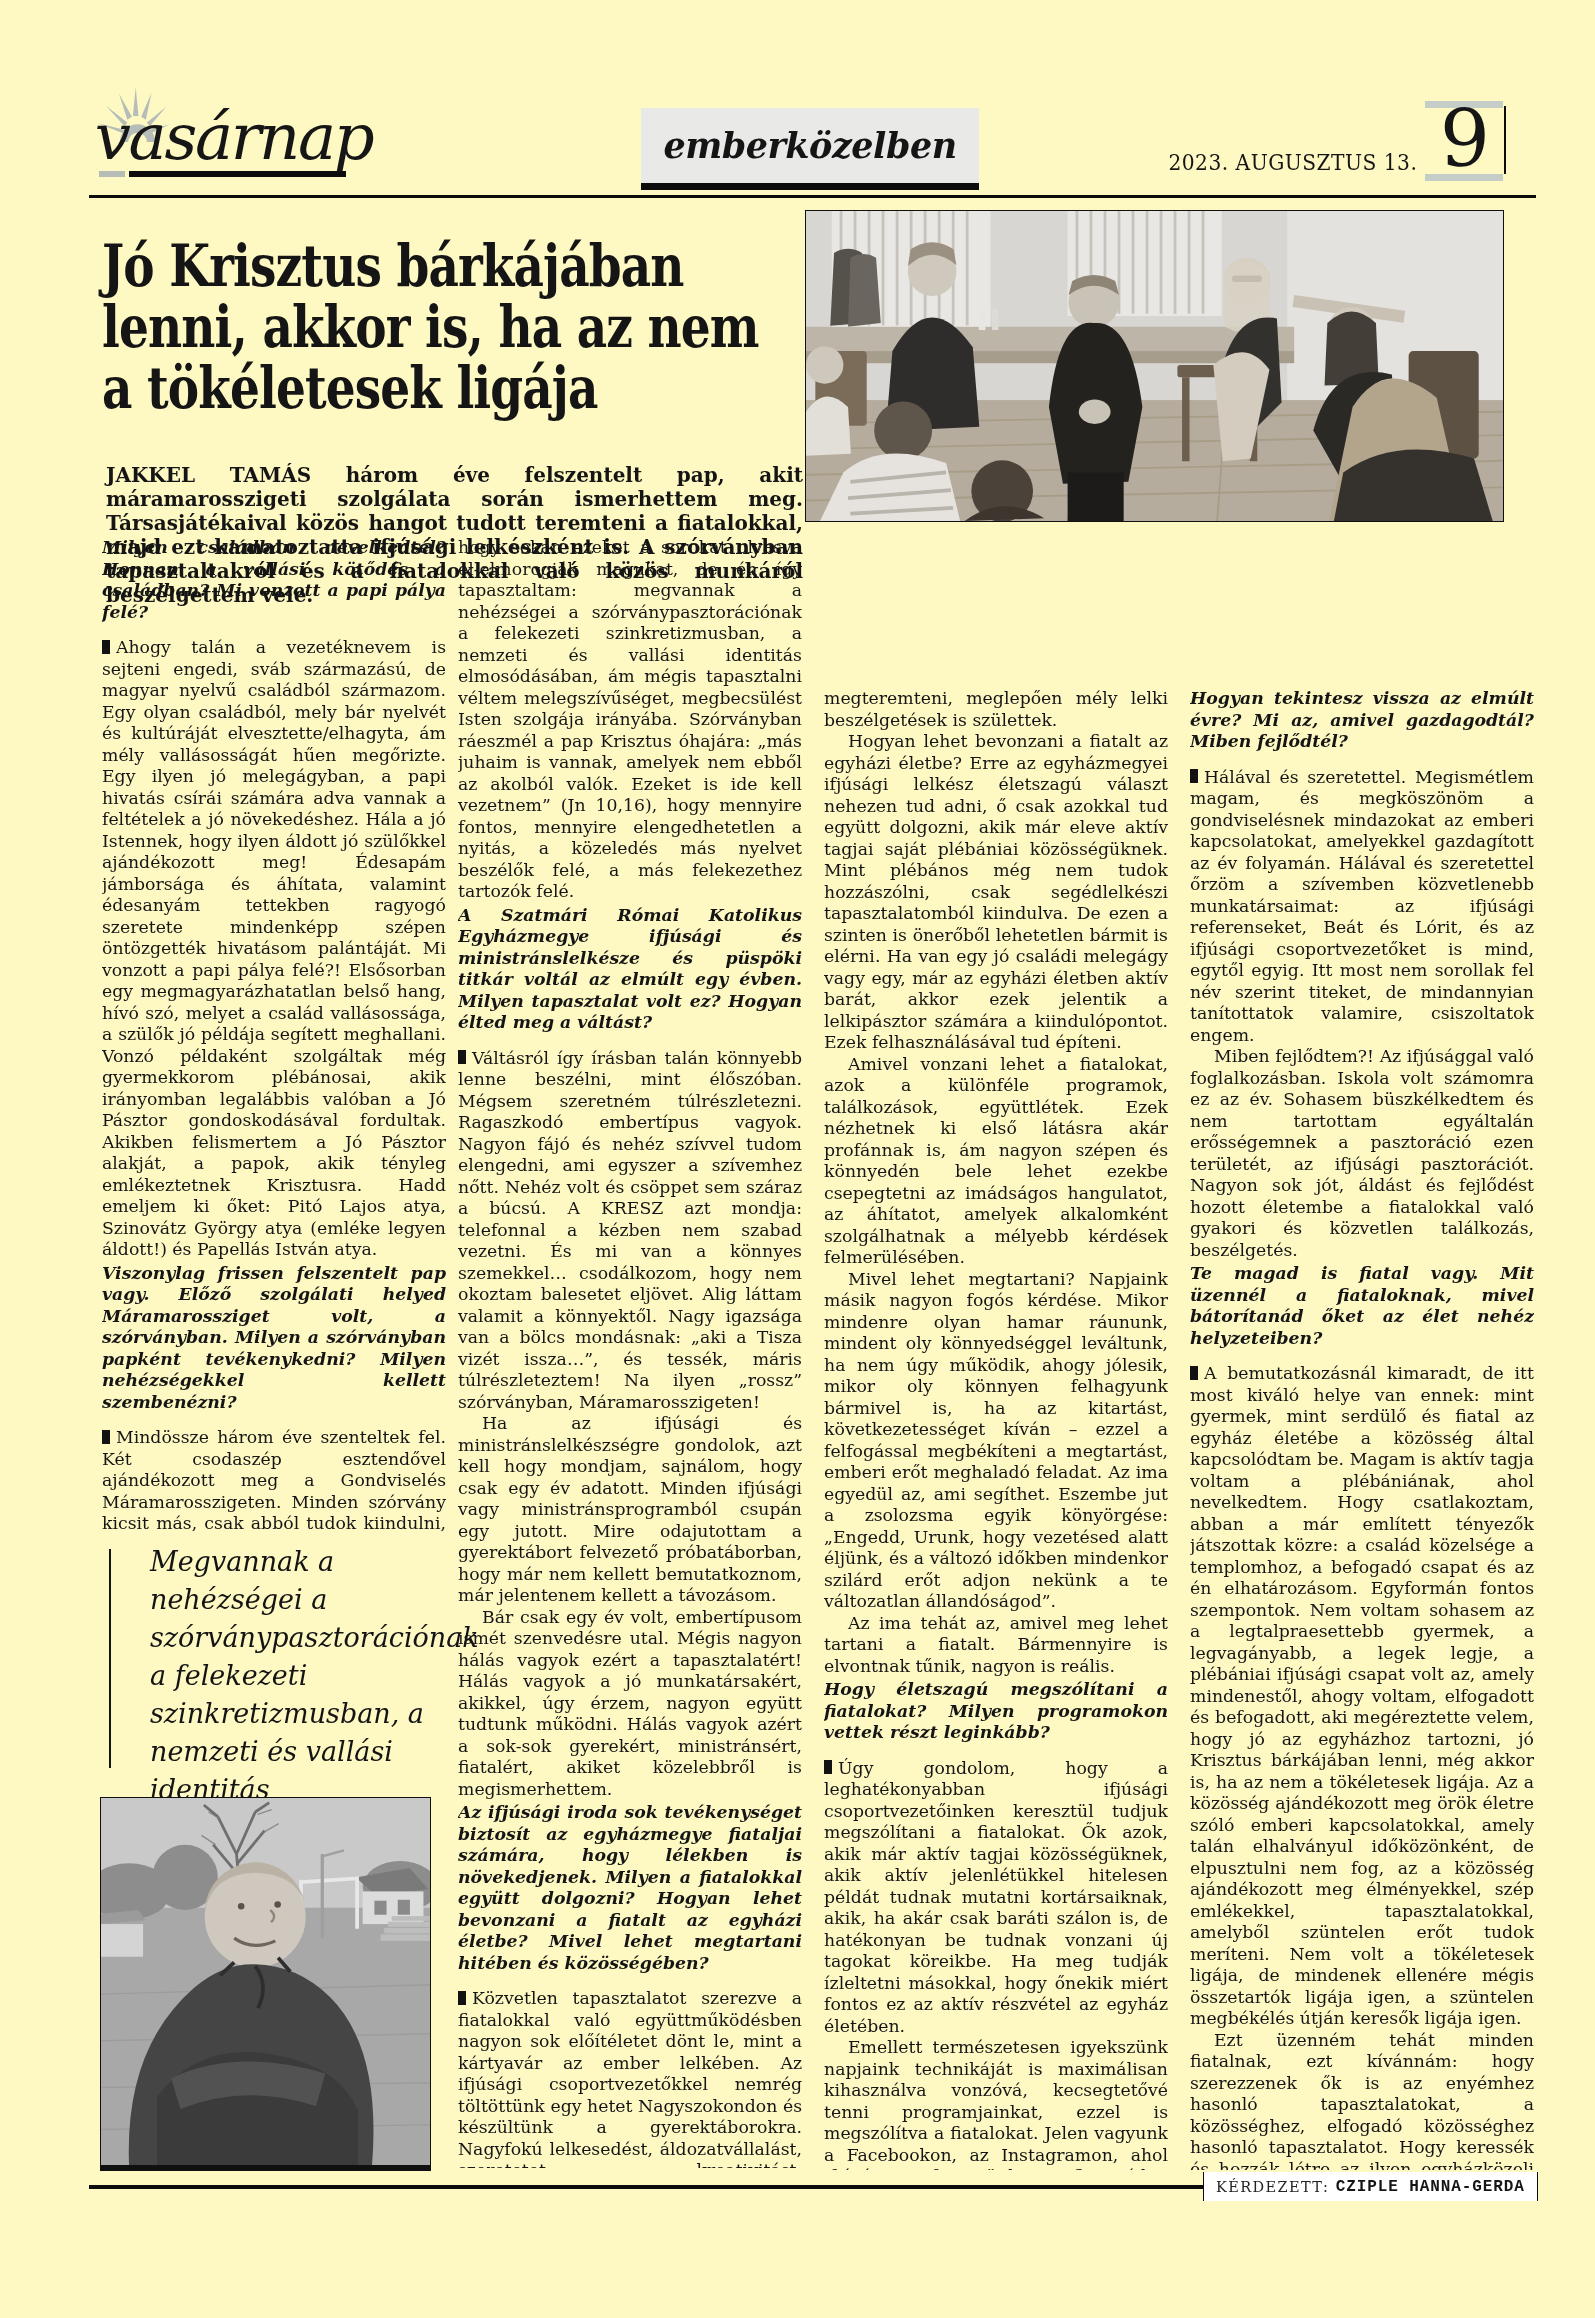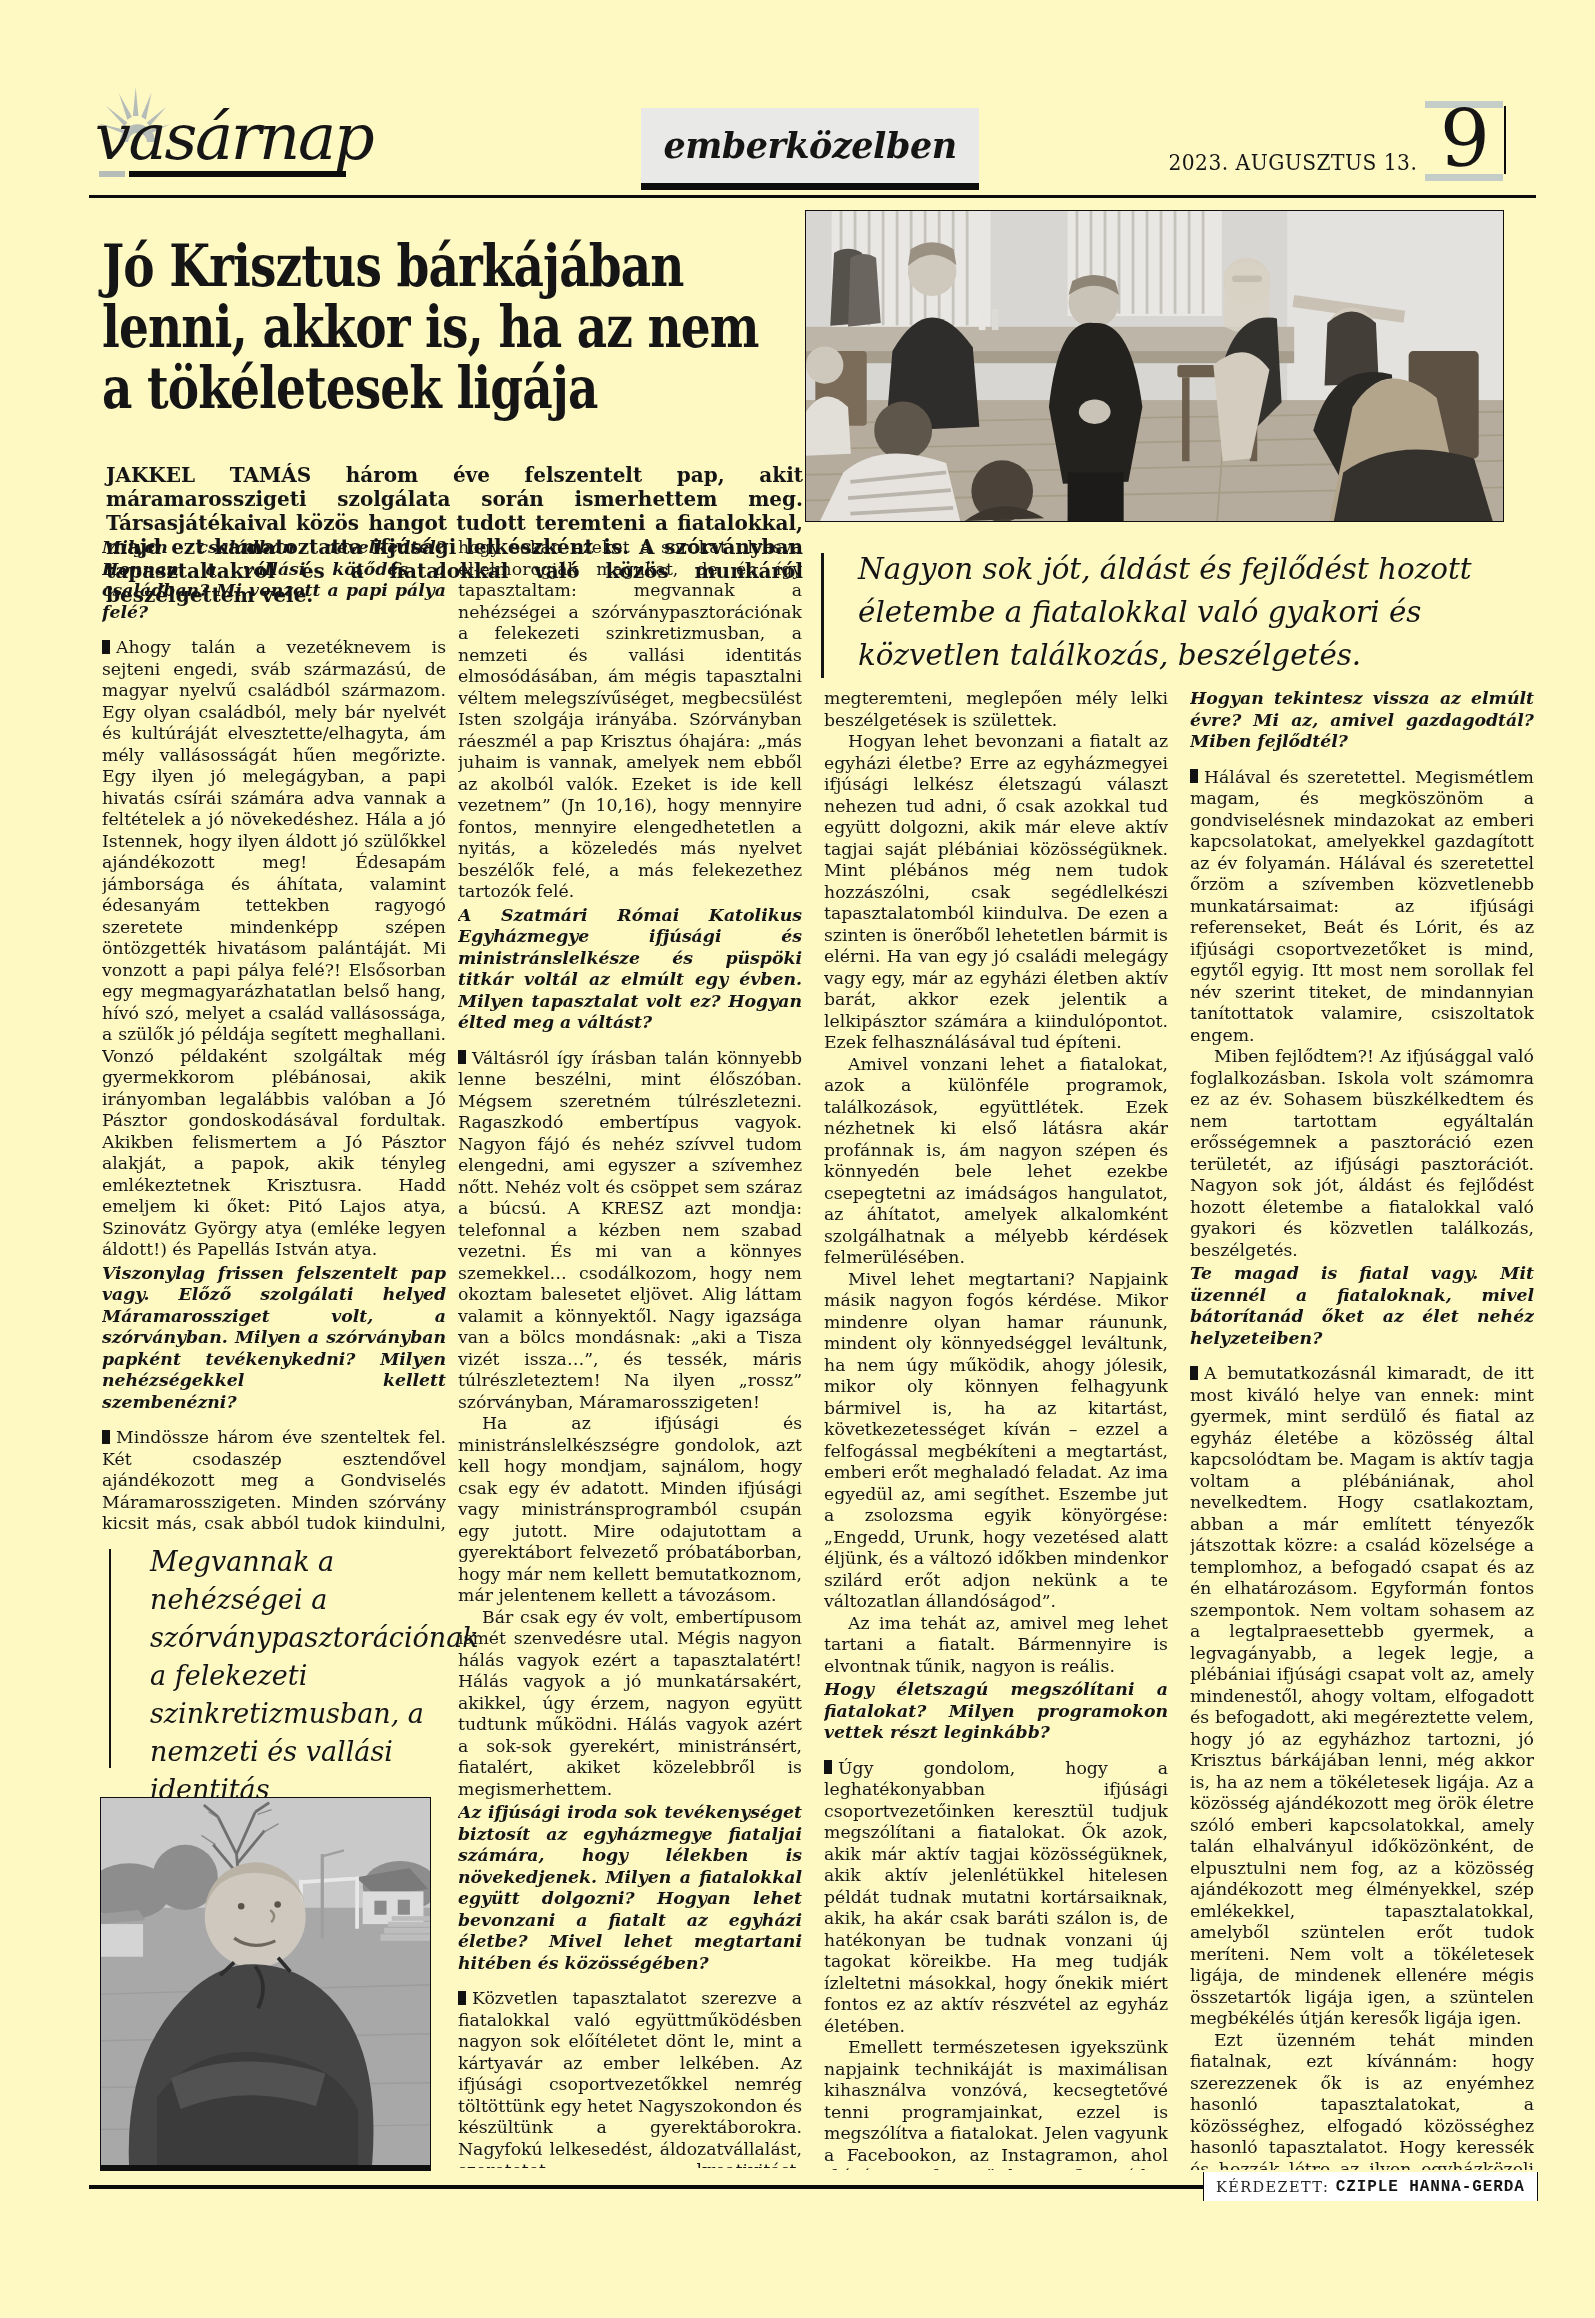--- a/index.html
+++ b/index.html
@@ -208,24 +208,20 @@
           <line x1="95" y1="648" x2="315" y2="636"></line>
         </g>
       <circle cx="420" cy="600" r="66" fill="#4b433a"></circle>
       <path d="M340 664 q80 -60 170 -6 Z" fill="#3c362f"></path>
 
       <circle cx="40" cy="330" r="40" fill="#cec7bb"></circle>
       <path d="M0 430 q40 -60 90 -10 l6 100 -96 4 Z" fill="#e2dfd9"></path>
     </svg>
   </figure>
 
-  <div class="abs pq pq1">
-    <div class="bar"></div>
-    <div class="pq-text">Nagyon sok jót, áldást és fejlődést hozott életembe a fiatalokkal való gyakori és közvetlen találkozás, beszélgetés.</div>
-  </div>
 
   <div class="abs col col1">
       <p class="blk q">Milyen családban nevelkedtél? Honnan a vallási kötődés a családban? Mi vonzott a papi pálya felé?</p>
       <p class="blk a"><span class="marker"></span>Ahogy talán a vezetéknevem is sejteni engedi, sváb származású, de magyar nyelvű családból származom. Egy olyan családból, mely bár nyelvét és kultúráját elvesztette/elhagyta, ám mély vallásosságát hűen megőrizte. Egy ilyen jó melegágyban, a papi hivatás csírái számára adva vannak a feltételek a jó növekedéshez. Hála a jó Istennek, hogy ilyen áldott jó szülőkkel ajándékozott meg! Édesapám jámborsága és áhítata, valamint édesanyám tettekben ragyogó szeretete mindenképp szépen öntözgették hivatásom palántáját. Mi vonzott a papi pálya felé?! Elsősorban egy megmagyarázhatatlan belső hang, hívó szó, melyet a család vallásossága, a szülők jó példája segített meghallani. Vonzó példaként szolgáltak még gyermekkorom plébánosai, akik irányomban legalábbis valóban a Jó Pásztor gondoskodásával fordultak. Akikben felismertem a Jó Pásztor alakját, a papok, akik tényleg emlékeztetnek Krisztusra. Hadd emeljem ki őket: Pitó Lajos atya, Szinovátz György atya (emléke legyen áldott!) és Papellás István atya.</p>
       <p class="blk q">Viszonylag frissen felszentelt pap vagy. Előző szolgálati helyed Máramarossziget volt, a szórványban. Milyen a szórványban papként tevékenykedni? Milyen nehézségekkel kellett szembenézni?</p>
       <p class="blk a"><span class="marker"></span>Mindössze három éve szenteltek fel. Két csodaszép esztendővel ajándékozott meg a Gondviselés Máramarosszigeten. Minden szórvány kicsit más, csak abból tudok kiindulni, amit ott tapasztaltam meg. Szubjektív kép, lehet,</p>
     </div>
   <div class="abs col col2">
       <p class="blk p0">hogy sokan ezeket a sorokat olvasva el-elmorogják magukat, de én így tapasztaltam: megvannak a nehézségei a szórványpasztorációnak a felekezeti szinkretizmusban, a nemzeti és vallási identitás elmosódásában, ám mégis tapasztalni véltem melegszívűséget, megbecsülést Isten szolgája irányába. Szórványban ráeszmél a pap Krisztus óhajára: „más juhaim is vannak, amelyek nem ebből az akolból valók. Ezeket is ide kell vezetnem” (Jn 10,16), hogy mennyire fontos, mennyire elengedhetetlen a nyitás, a közeledés más nyelvet beszélők felé, a más felekezethez tartozók felé.</p>
       <p class="blk q">A Szatmári Római Katolikus Egyházmegye ifjúsági és ministránslelkésze és püspöki titkár voltál az elmúlt egy évben. Milyen tapasztalat volt ez? Hogyan élted meg a váltást?</p>

